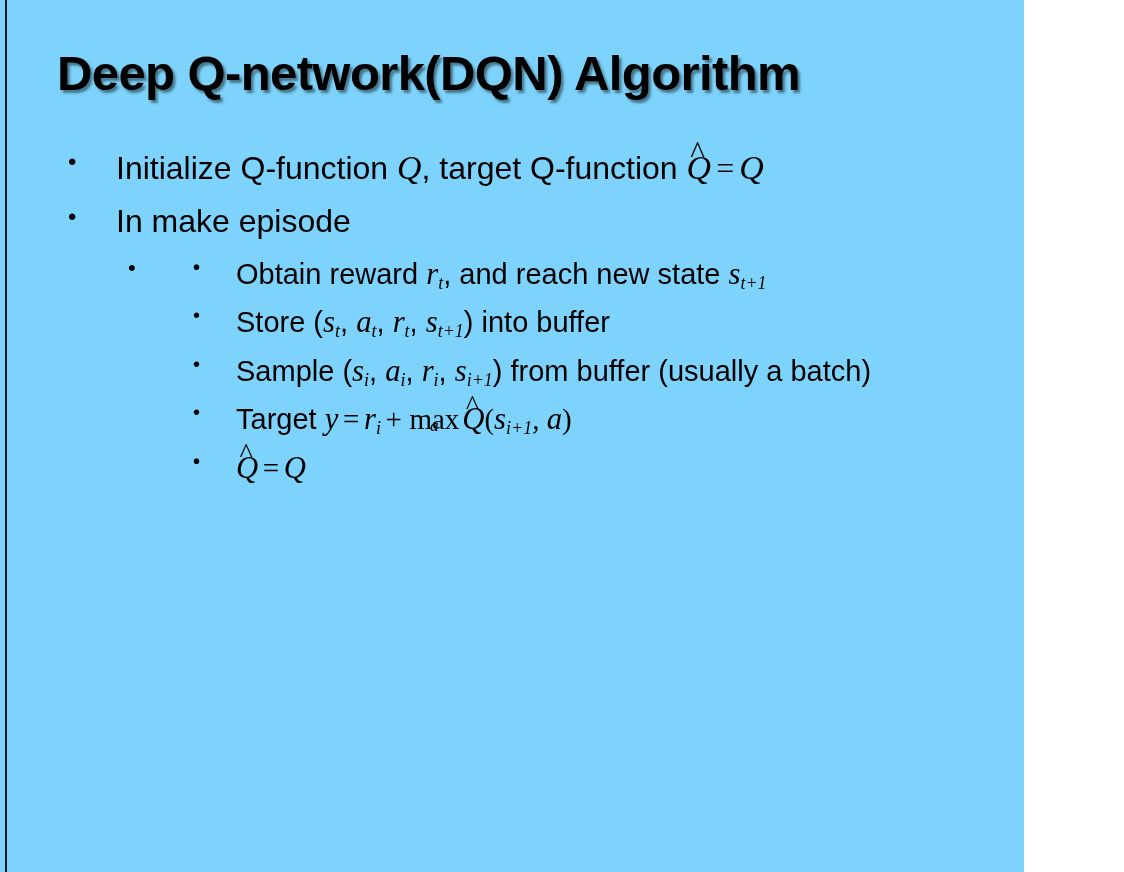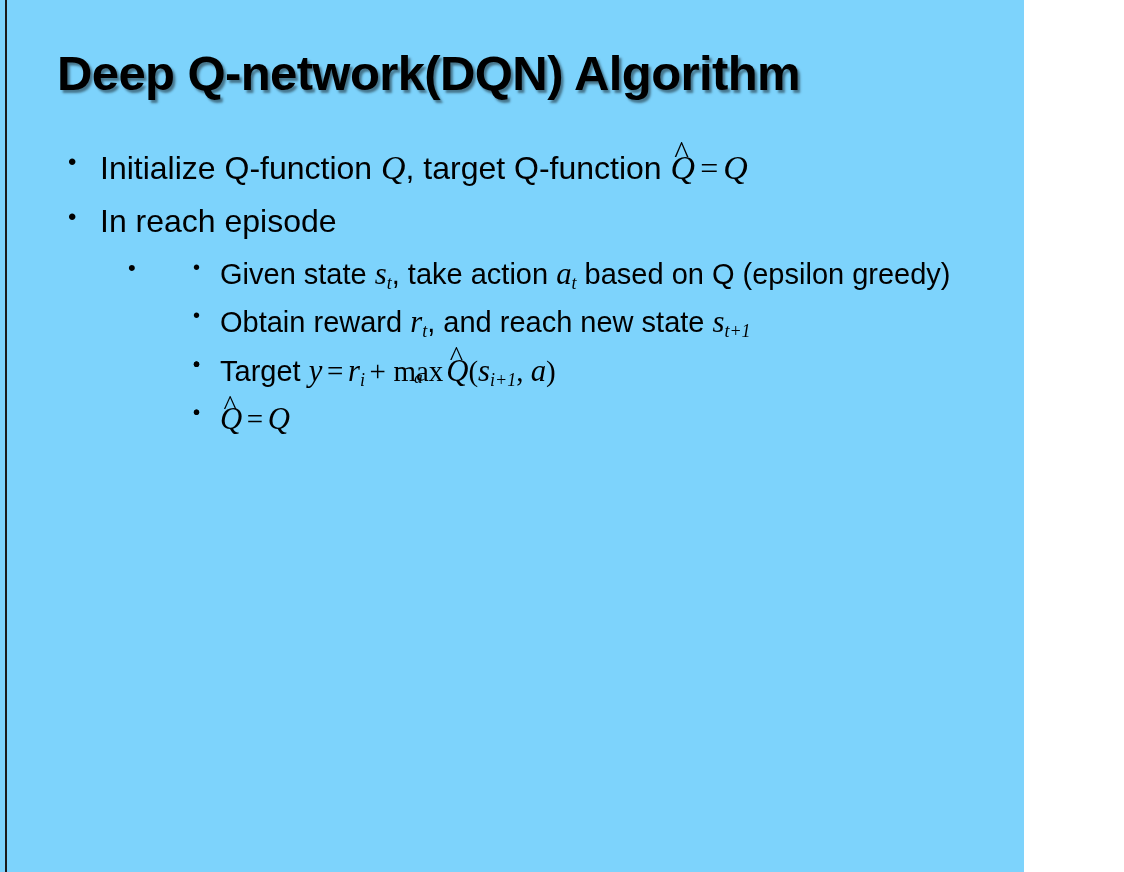--- a/index.html
+++ b/index.html
@@ -51,20 +51,21 @@
     display: block;
     box-sizing: border-box;
   }
   .bullet .marker {
     position: absolute;
     top: 0;
     line-height: inherit;
   }
   .bullet .btext {
     display: block;
+    margin-left: 16px;
   }
 
   
   .lvl1 {
     font-size: 32px;
     line-height: 1.30;
     padding-left: 100px;
     margin-bottom: 11px;
   }
   .lvl1 .marker { left: 68px; font-size: 24px; }
@@ -156,43 +157,44 @@
 
   <div id="body">
 
     <div class="bullet lvl1">
       <span class="marker">•</span>
       <span class="btext"><span>Initialize Q-function </span><span class="m">Q</span><span>, target Q-function </span><span class="m hat"><span class="hbar">^</span><span>Q</span></span><span class="op">=</span><span class="m">Q</span></span>
     </div>
 
     <div class="bullet lvl1">
       <span class="marker">•</span>
-      <span class="btext">In reach episode</span>
+      <span class="btext">In make episode</span>
     </div>
 
     <div class="bullet lvl2">
       <span class="marker">•</span>
     </div>
 
     <div class="bullet lvl3">
       <span class="marker">•</span>
-      <span class="btext"><span>Given state </span><span class="m">s</span><sub class="ms">t</sub><span>, take action </span><span class="m">a</span><sub class="ms">t</sub><span> based on Q (epsilon greedy)</span></span>
     </div>
 
     <div class="bullet lvl3">
       <span class="marker">•</span>
       <span class="btext"><span>Obtain reward </span><span class="m">r</span><sub class="ms">t</sub><span>, and reach new state </span><span class="m">s</span><sub class="ms">t+1</sub></span>
     </div>
 
     <div class="bullet lvl3">
       <span class="marker">•</span>
-    </div>
-
-    <div class="bullet lvl3">
-      <span class="marker">•</span>
+      <span class="btext"><span>Store (</span><span class="m">s</span><sub class="ms">t</sub><span>, </span><span class="m">a</span><sub class="ms">t</sub><span>, </span><span class="m">r</span><sub class="ms">t</sub><span>, </span><span class="m">s</span><sub class="ms">t+1</sub><span>) into buffer</span></span>
+    </div>
+
+    <div class="bullet lvl3">
+      <span class="marker">•</span>
+      <span class="btext"><span>Sample (</span><span class="m">s</span><sub class="ms">i</sub><span>, </span><span class="m">a</span><sub class="ms">i</sub><span>, </span><span class="m">r</span><sub class="ms">i</sub><span>, </span><span class="m">s</span><sub class="ms">i+1</sub><span>) from buffer (usually a batch)</span></span>
     </div>
 
     <div class="bullet lvl3">
       <span class="marker">•</span>
       <span class="btext"><span>Target </span><span class="m">y</span><span class="op">=</span><span class="m">r</span><sub class="ms">i</sub><span class="op">+</span><span class="maxop"><span>max</span><span class="under">a</span></span><span class="m hat"><span class="hbar">^</span><span>Q</span></span><span class="mr">(</span><span class="m">s</span><sub class="ms">i+1</sub><span class="mr">, </span><span class="m">a</span><span class="mr">)</span></span>
     </div>
 
     <div class="bullet lvl3">
       <span class="marker">•</span>
     </div>

